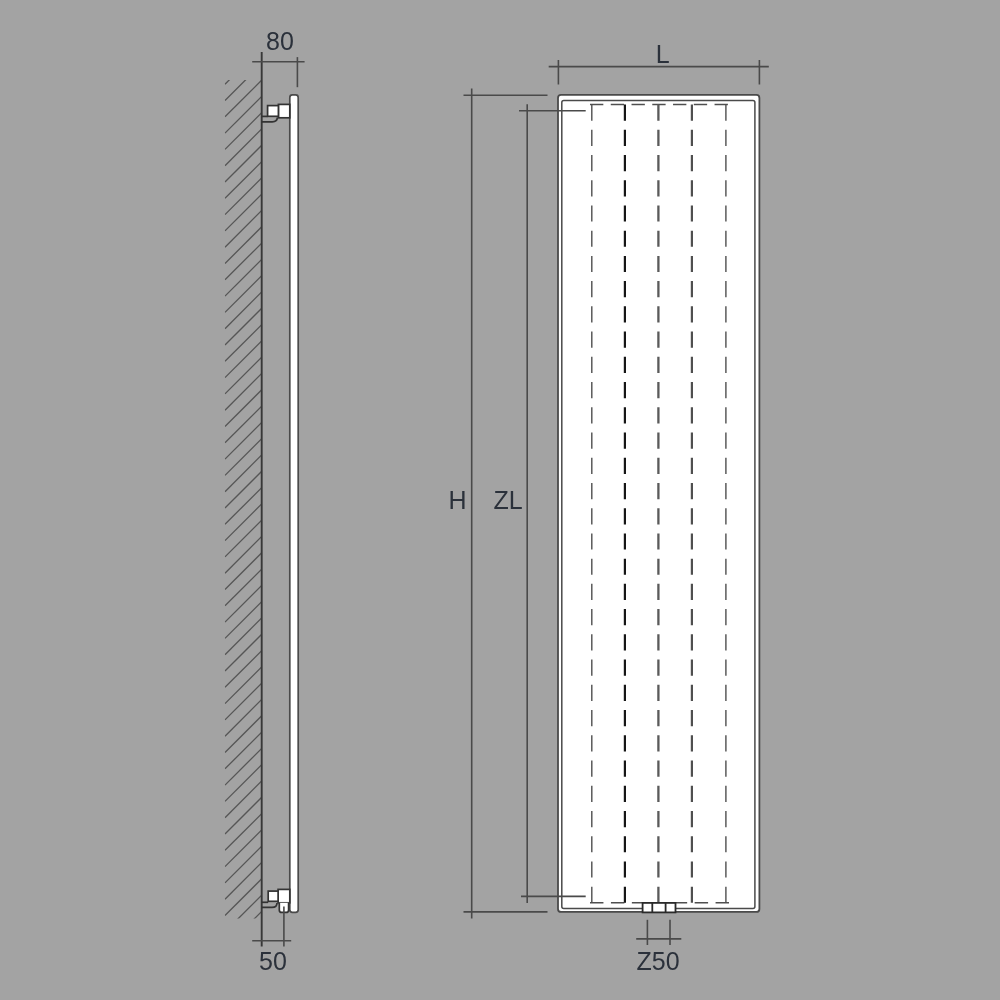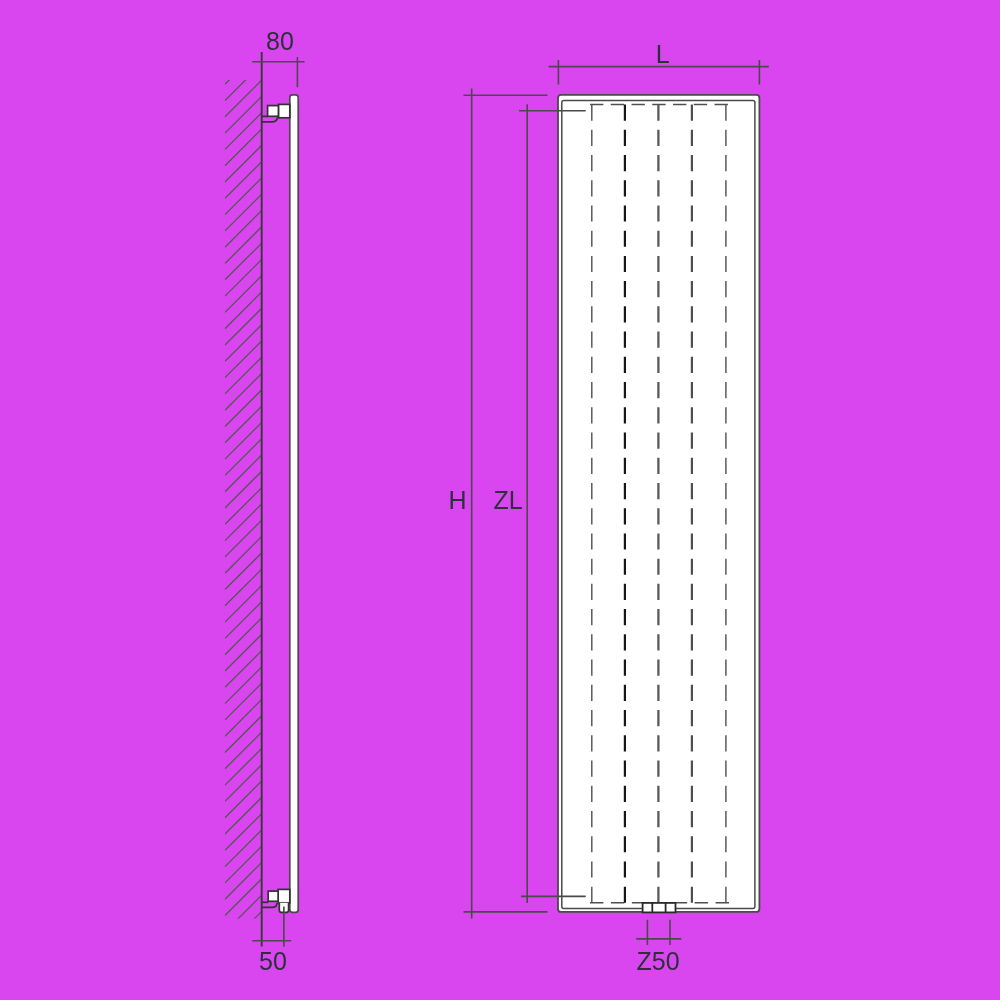--- a/index.html
+++ b/index.html
@@ -1,16 +1,16 @@
 <!DOCTYPE html>
 <html><head>
 <meta charset="utf-8">
 <style>
   html,body{margin:0;padding:0;background:#ffffff;}
-  .stage{position:relative;width:1000px;height:1000px;background:#d946ef;overflow:hidden;}
+  .stage{position:relative;width:1000px;height:1000px;background:#a3a3a3;overflow:hidden;}
   svg{position:absolute;left:0;top:0;}
   text{font-family:"Liberation Sans", sans-serif;fill:#2b313b;}
 </style>
 </head>
 <body>
 <div class="stage">
 <svg width="1000" height="1000" viewBox="0 0 1000 1000">
   <defs>
     <clipPath id="hatchclip">
           <rect x="224.8" y="80" width="36.9" height="838.4"></rect>

